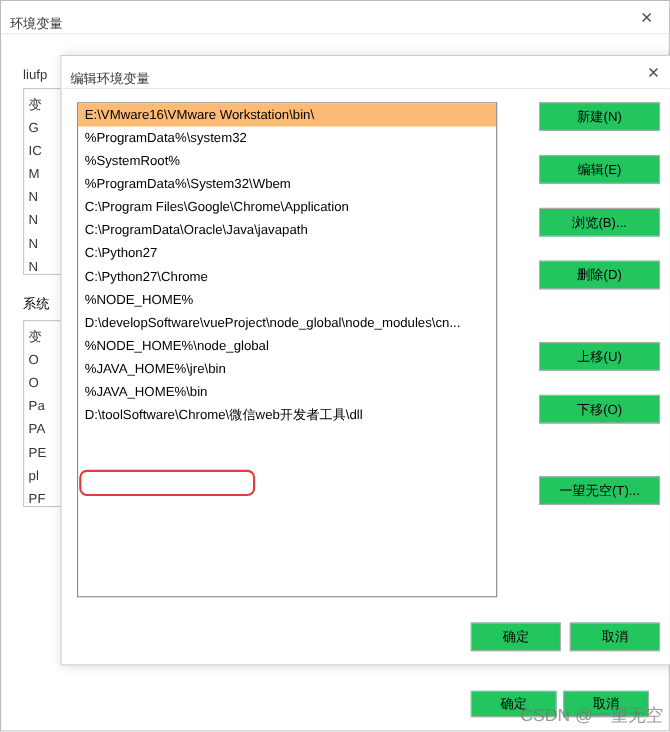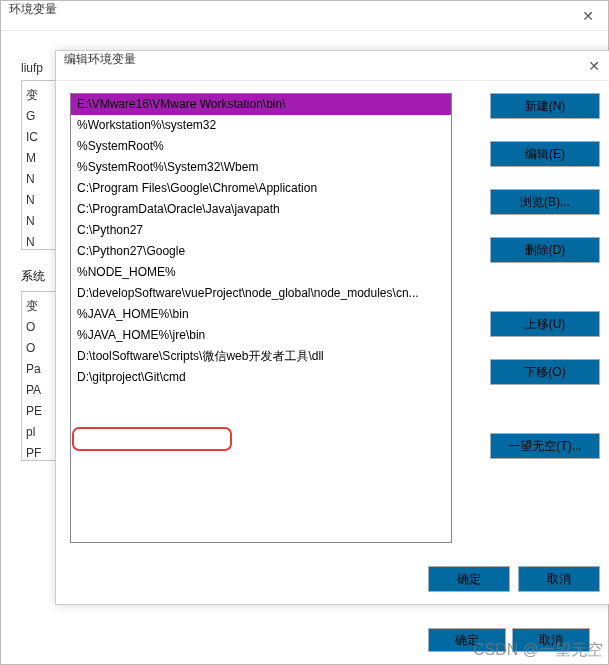--- a/index.html
+++ b/index.html
@@ -13,21 +13,21 @@
       position: relative;
     }
     .window {
       position: absolute;
       background: #fff;
       border: 1px solid #ccc;
     }
     .titlebar {
       height: 30px;
       display: flex;
-      align-items: flex-start;
+      align-items: flex-end;
       padding: 0 8px;
       background: #fff;
       border-bottom: 1px solid #e8e8e8;
       position: relative;
     }
     .title-text {
       font-size: 12px;
       color: #333;
     }
     .close-btn {
@@ -74,21 +74,21 @@
     .parent-buttons {
       position: absolute;
       bottom: 12px;
       right: 18px;
       display: flex;
       gap: 6px;
     }
     .btn {
       min-width: 78px;
       height: 24px;
-      background: #0369a1;
+      background: #22c55e;
       border: 1px solid #adadad;
       font-size: 12px;
       color: #000;
       display: flex;
       align-items: center;
       justify-content: center;
       padding: 0 10px;
     }
     .watermark {
       position: absolute;
@@ -122,21 +122,21 @@
     .path-row {
       height: 21px;
       line-height: 21px;
       padding: 0 6px;
       white-space: nowrap;
       overflow: hidden;
       text-overflow: ellipsis;
       color: #000;
     }
     .path-row.selected {
-      background: #a21caf;
+      background: #fdba74;
     }
     .highlight-box {
       position: absolute;
       border: 2px solid #e13d3d;
       border-radius: 7px;
       pointer-events: none;
     }
     .side-btns {
       position: absolute;
       top: 12px;
@@ -207,33 +207,33 @@
 </div>
 
 <div class="window modal">
   <div class="titlebar">
     <span class="title-text">编辑环境变量</span>
     <div class="close-btn">✕</div>
   </div>
   <div class="modal-body">
     <div class="path-list" id="path-list">
         <div class="path-row selected">E:\VMware16\VMware Workstation\bin\</div>
-        <div class="path-row">%Workstation%\system32</div>
+        <div class="path-row">%ProgramData%\system32</div>
         <div class="path-row">%SystemRoot%</div>
-        <div class="path-row">%SystemRoot%\System32\Wbem</div>
+        <div class="path-row">%ProgramData%\System32\Wbem</div>
         <div class="path-row">C:\Program Files\Google\Chrome\Application</div>
         <div class="path-row">C:\ProgramData\Oracle\Java\javapath</div>
         <div class="path-row">C:\Python27</div>
-        <div class="path-row">C:\Python27\Google</div>
+        <div class="path-row">C:\Python27\Chrome</div>
         <div class="path-row">%NODE_HOME%</div>
         <div class="path-row">D:\developSoftware\vueProject\node_global\node_modules\cn...</div>
+        <div class="path-row">%NODE_HOME%\node_global</div>
+        <div class="path-row">%JAVA_HOME%\jre\bin</div>
         <div class="path-row">%JAVA_HOME%\bin</div>
-        <div class="path-row">%JAVA_HOME%\jre\bin</div>
-        <div class="path-row">D:\toolSoftware\Scripts\微信web开发者工具\dll</div>
-        <div class="path-row">D:\gitproject\Git\cmd</div>
+        <div class="path-row">D:\toolSoftware\Chrome\微信web开发者工具\dll</div>
       </div>
 
     <div class="side-btns">
       <div class="btn">
           <span>新建(N)</span>
         </div>
       <div class="gap"></div>
       <div class="btn">
           <span>编辑(E)</span>
         </div>

